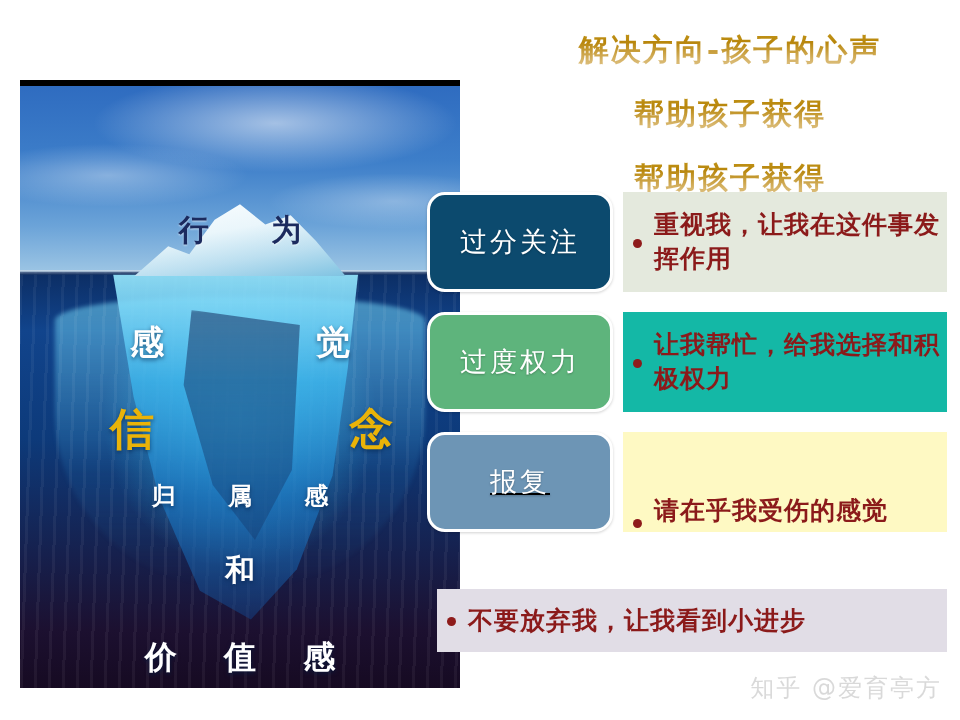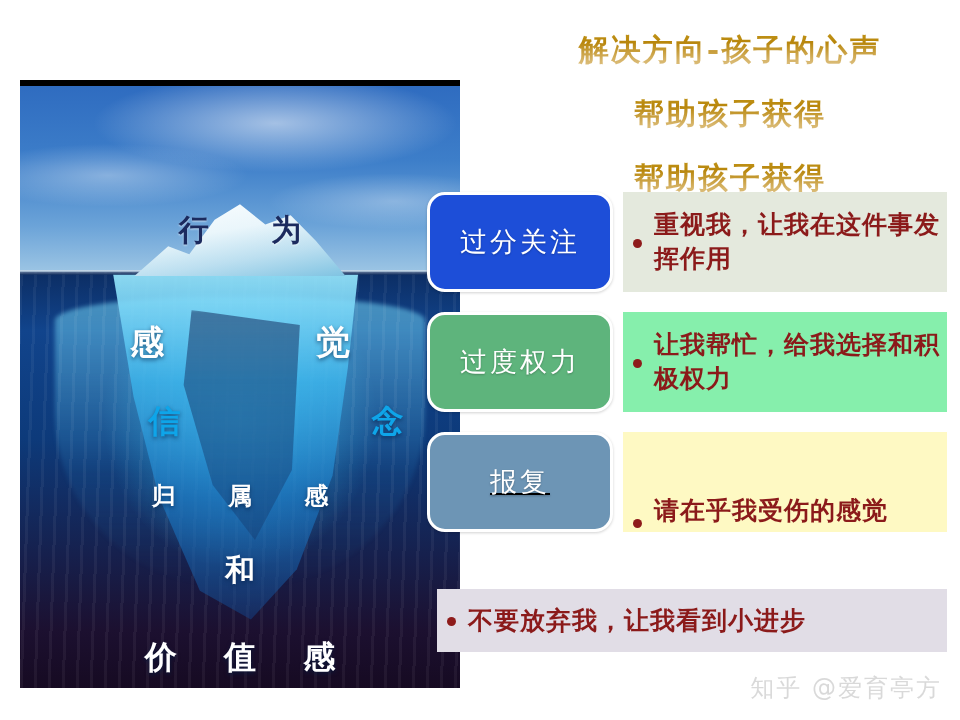--- a/index.html
+++ b/index.html
@@ -143,26 +143,25 @@
   .t-feel {
     top: 240px;
     font-size: 34px;
     letter-spacing: 70px;
     text-indent: 70px;
     color: #ffffff;
     text-shadow: 0 2px 4px rgba(0,30,70,0.6);
   }
   .t-belief {
     top: 320px;
-    font-size: 32px;
+    font-size: 44px;
     letter-spacing: 90px;
     text-indent: 90px;
-    color: #0ea5e9;
-    text-shadow: 0 2px 4px rgba(0,30,70,0.6);
-    padding-left: 36px;
+    color: #eab308;
+    text-shadow: 0 2px 4px rgba(0,30,70,0.6);
   }
   .t-belong {
     top: 400px;
     font-size: 24px;
     letter-spacing: 22px;
     text-indent: 22px;
     color: #ffffff;
     text-shadow: 0 2px 4px rgba(0,30,70,0.6);
   }
   .t-and {
@@ -275,34 +274,34 @@
   <div class="img-text t-behavior">行 为</div>
   <div class="img-text t-belief">信 念</div>
   <div class="img-text t-belong">归 属 感</div>
   <div class="img-text t-and">和</div>
   <div class="img-text t-value">价 值 感</div>
 </div>
 
 <div class="rows">
 
   <div class="row">
-    <div class="chip" style="background: #1d4ed8; text-align: right;">
+    <div class="chip" style="background: #0c4a6e; text-align: right;">
       <span class="chip-label">过分关注</span>
     </div>
     <div class="panel" style="background: rgb(228, 233, 221);">
       <span class="bullet" style="background: rgb(142, 27, 27);"></span>
       <span class="panel-text" style="color: rgb(139, 26, 26);">重视我，让我在这件事发挥作用</span>
     </div>
   </div>
 
   <div class="row">
     <div class="chip" style="background: rgb(94, 180, 124);">
       <span class="chip-label">过度权力</span>
     </div>
-    <div class="panel" style="background: #86efac;">
+    <div class="panel" style="background: #14b8a6;">
       <span class="bullet" style="background: rgb(142, 27, 27);"></span>
       <span class="panel-text" style="color: rgb(139, 26, 26);">让我帮忙，给我选择和积极权力</span>
     </div>
   </div>
 
   <div class="row">
     <div class="chip" style="background: rgb(109, 149, 181); text-decoration: underline;">
       <span class="chip-label">报复</span>
     </div>
     <div class="panel" style="background: #fef9c3; align-items: flex-end;">

